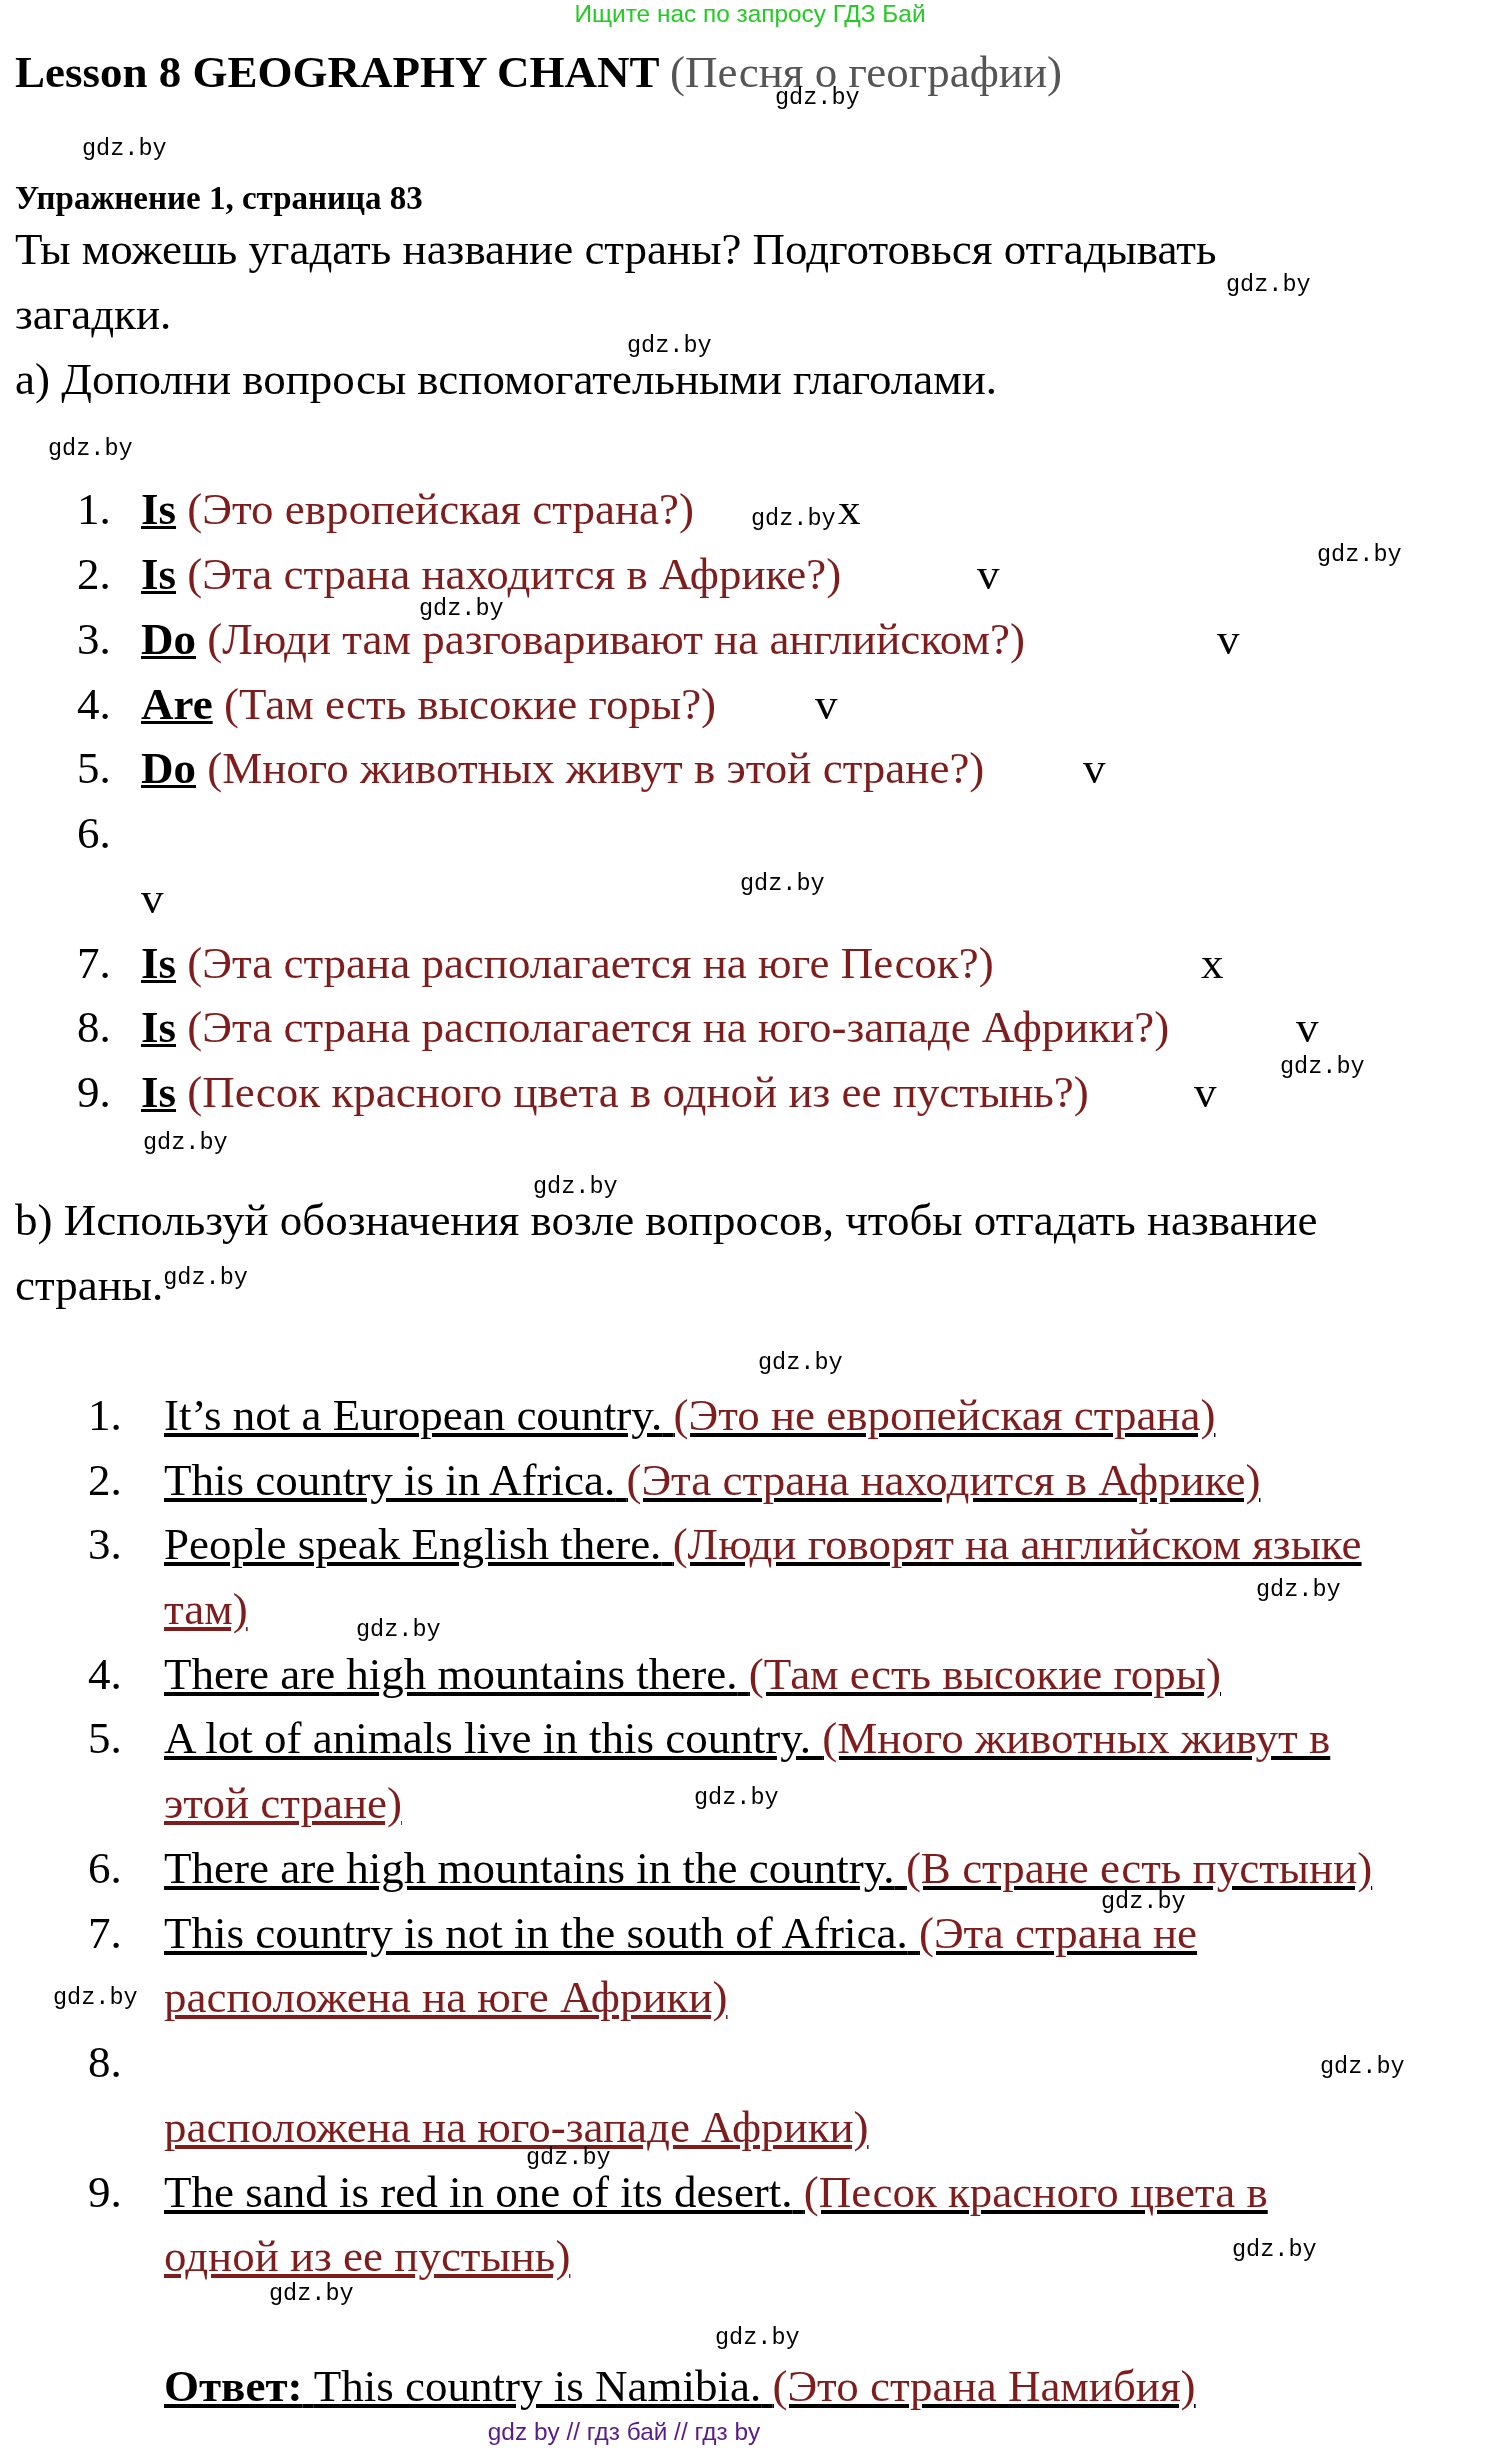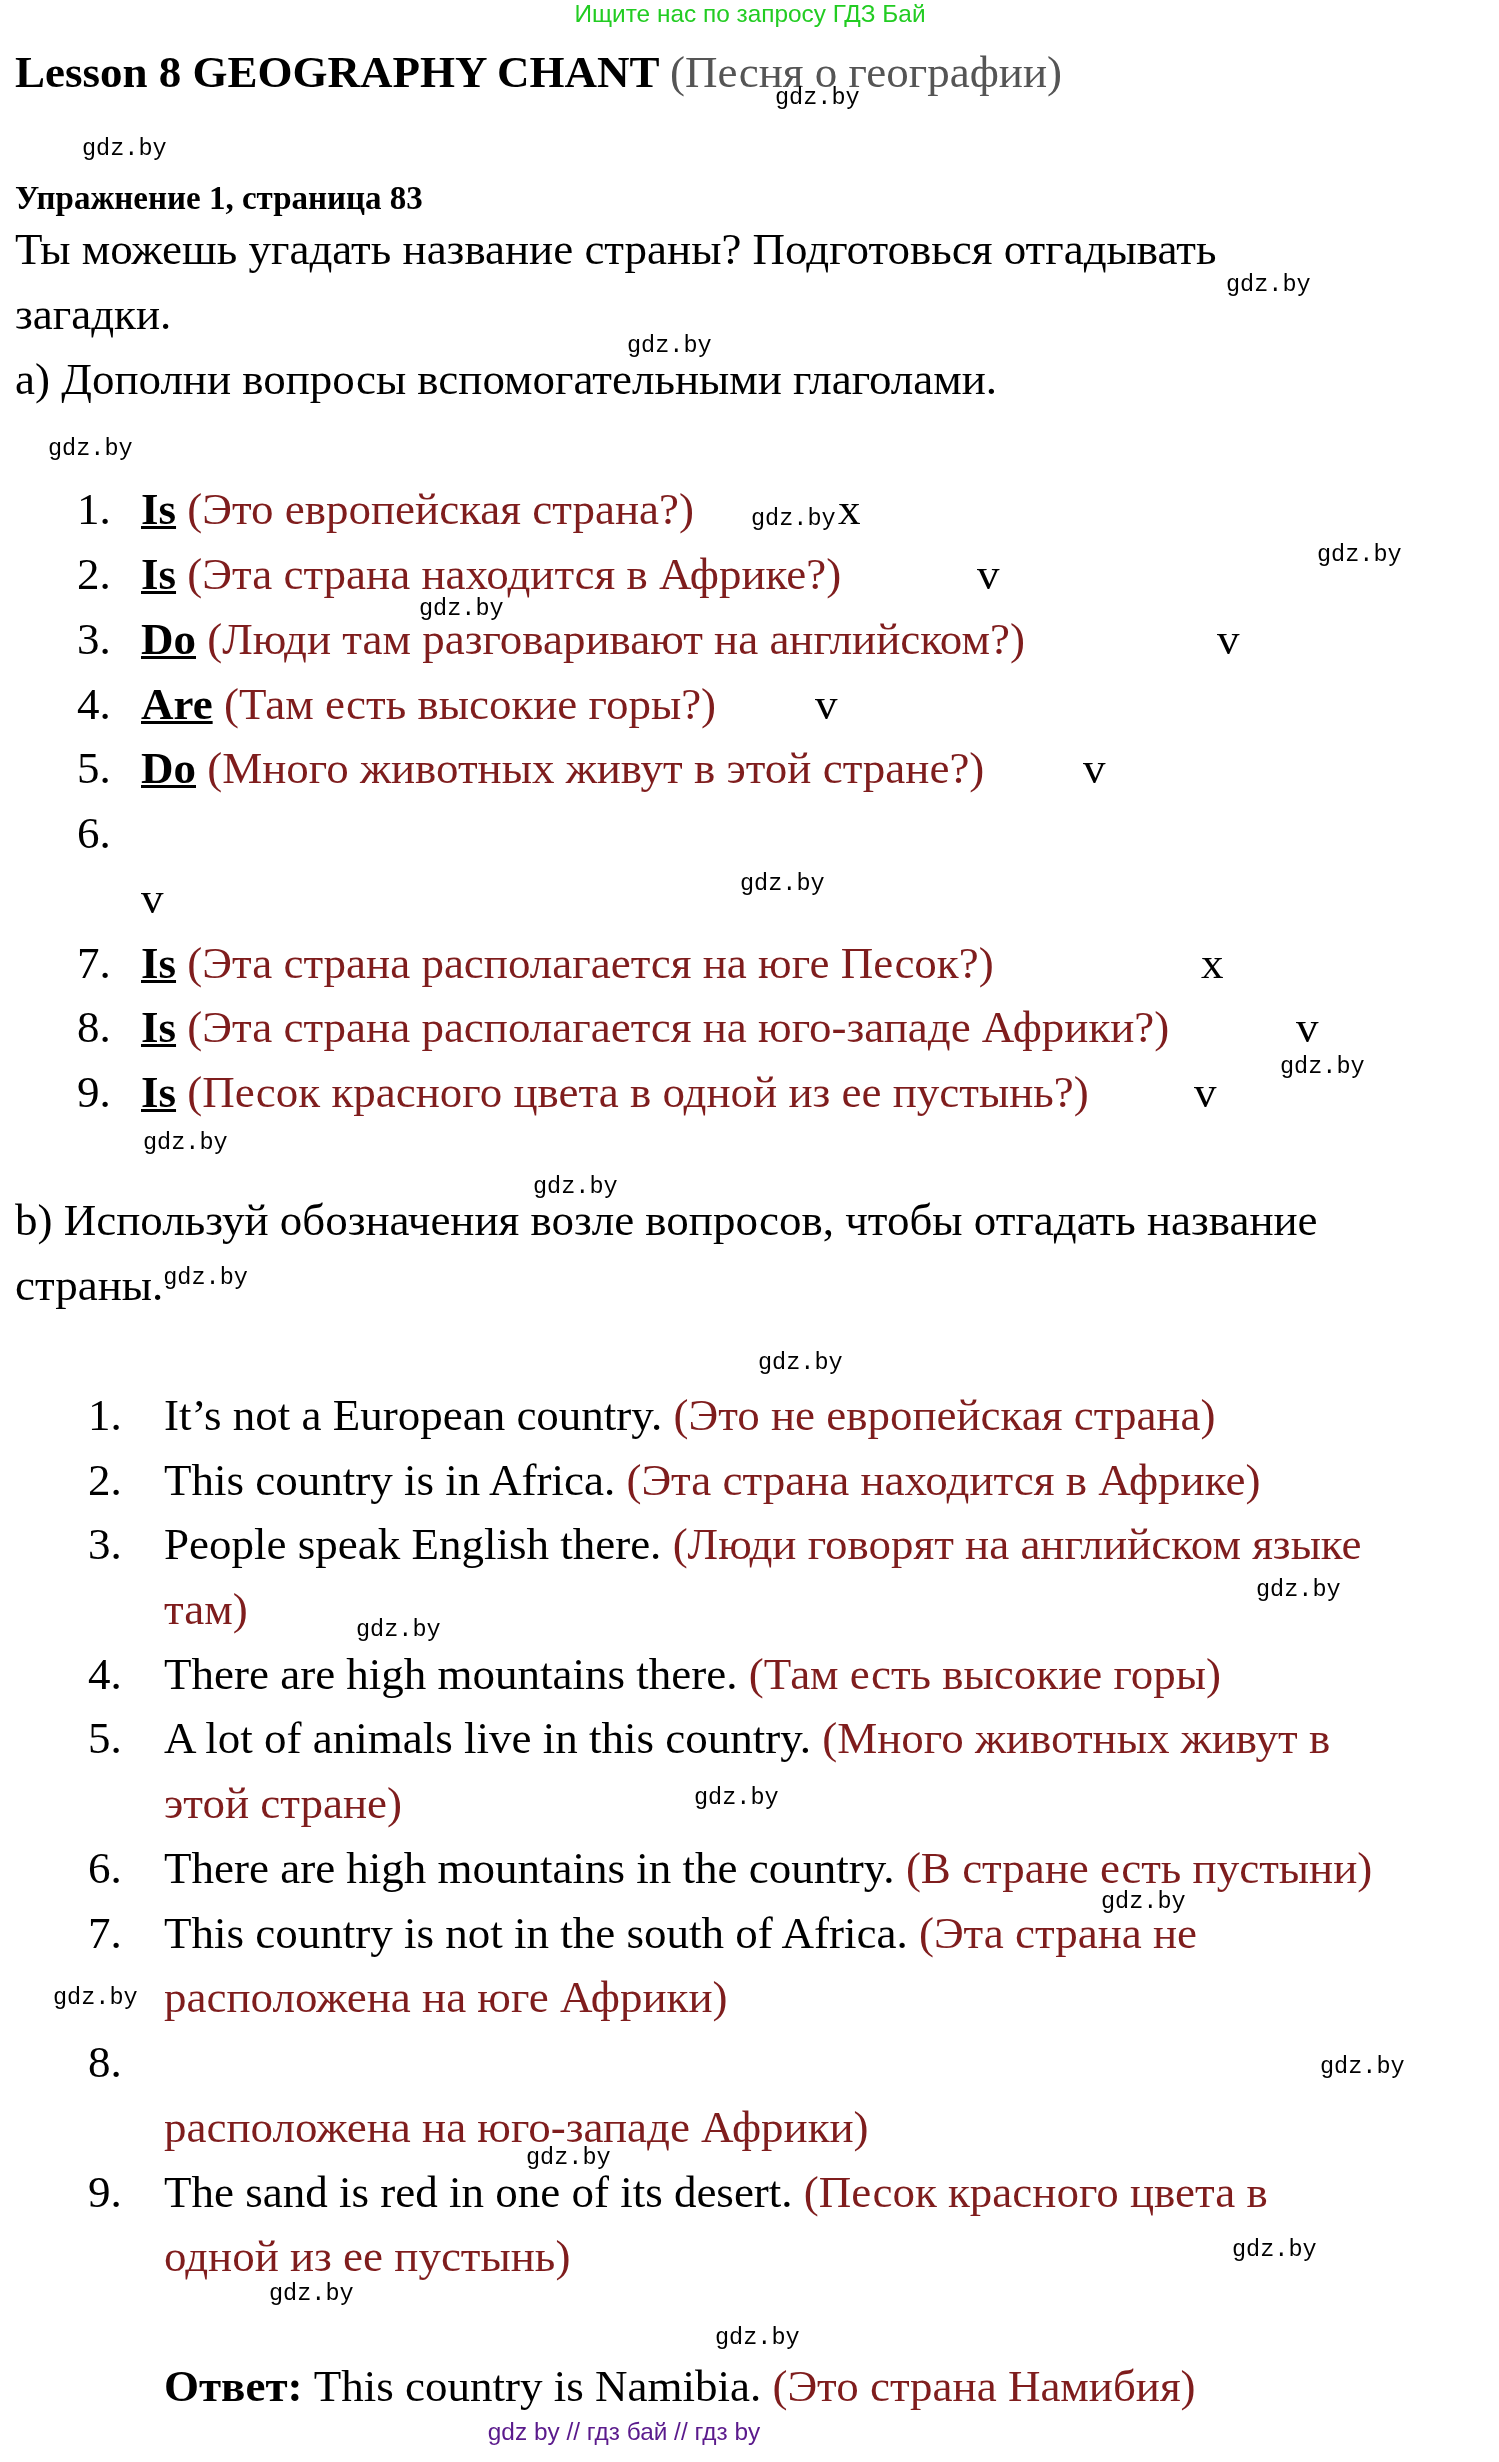--- a/index.html
+++ b/index.html
@@ -13,21 +13,21 @@
   .title .tr { font-weight: normal; color: #555; }
   .h2 { font-size: 33px; font-weight: bold; left: 15px; top: 160px; margin-top: 20px; }
   .p { font-size: 45px; left: 15px; }
   .gray { color: #7f1d1d; }
   .qa .num { position: absolute; left: 77px; }
   .qa .body { position: absolute; left: 141px; }
   .ans { text-decoration: underline; font-weight: bold; color: #000; text-decoration-thickness: 3.4px; }
   .row { position: absolute; left: 0; width: 1500px; height: 59px; font-size: 45px; }
   .mark { position: absolute; font-size: 45px; }
   .bnum { position: absolute; left: 88px; }
-  .btext { position: absolute; left: 164px; }
+  .btext { position: absolute; left: 164px; text-decoration: underline; }
 </style>
 </head>
 <body>
 
 <div class="abs banner">Ищите нас по запросу ГДЗ Бай</div>
 
 <div class="abs title">
   <span>Lesson 8 GEOGRAPHY CHANT</span>
   <span class="tr">(Песня о географии)</span>
 </div>

